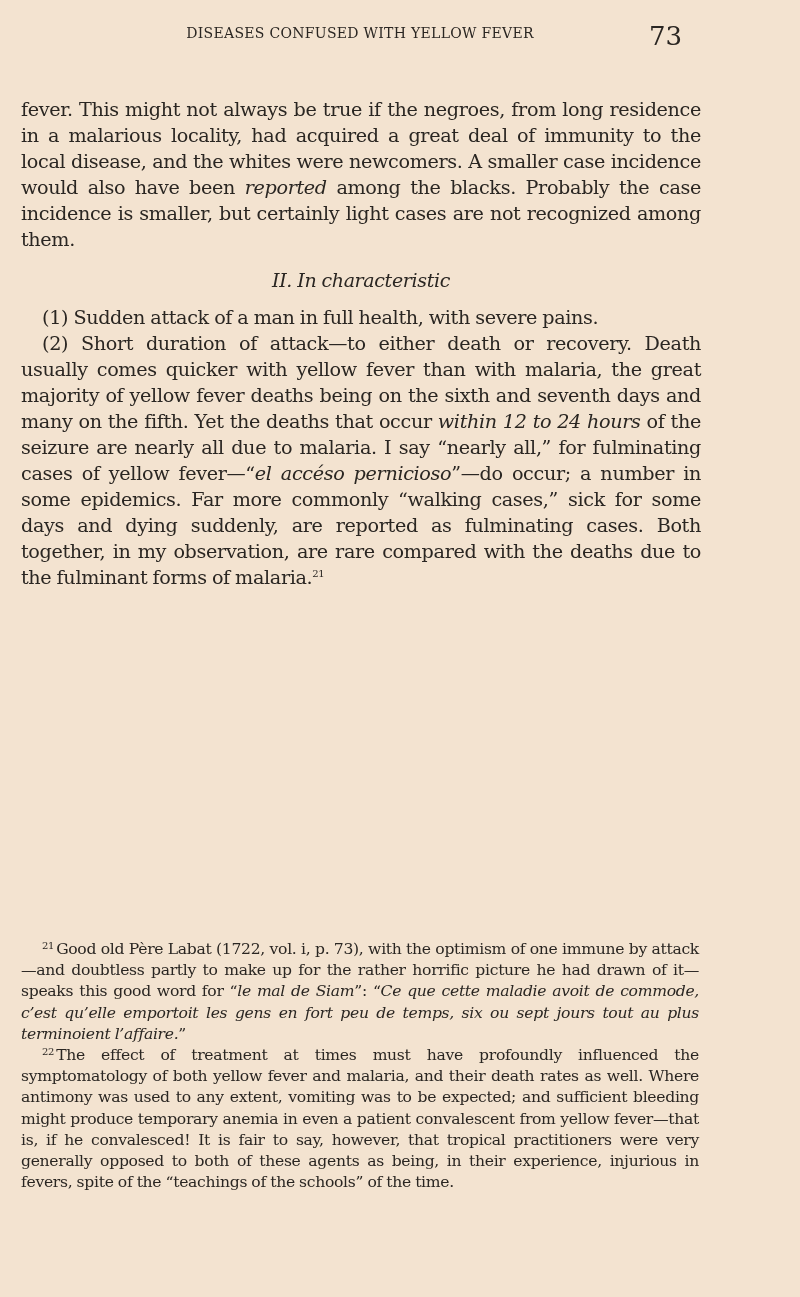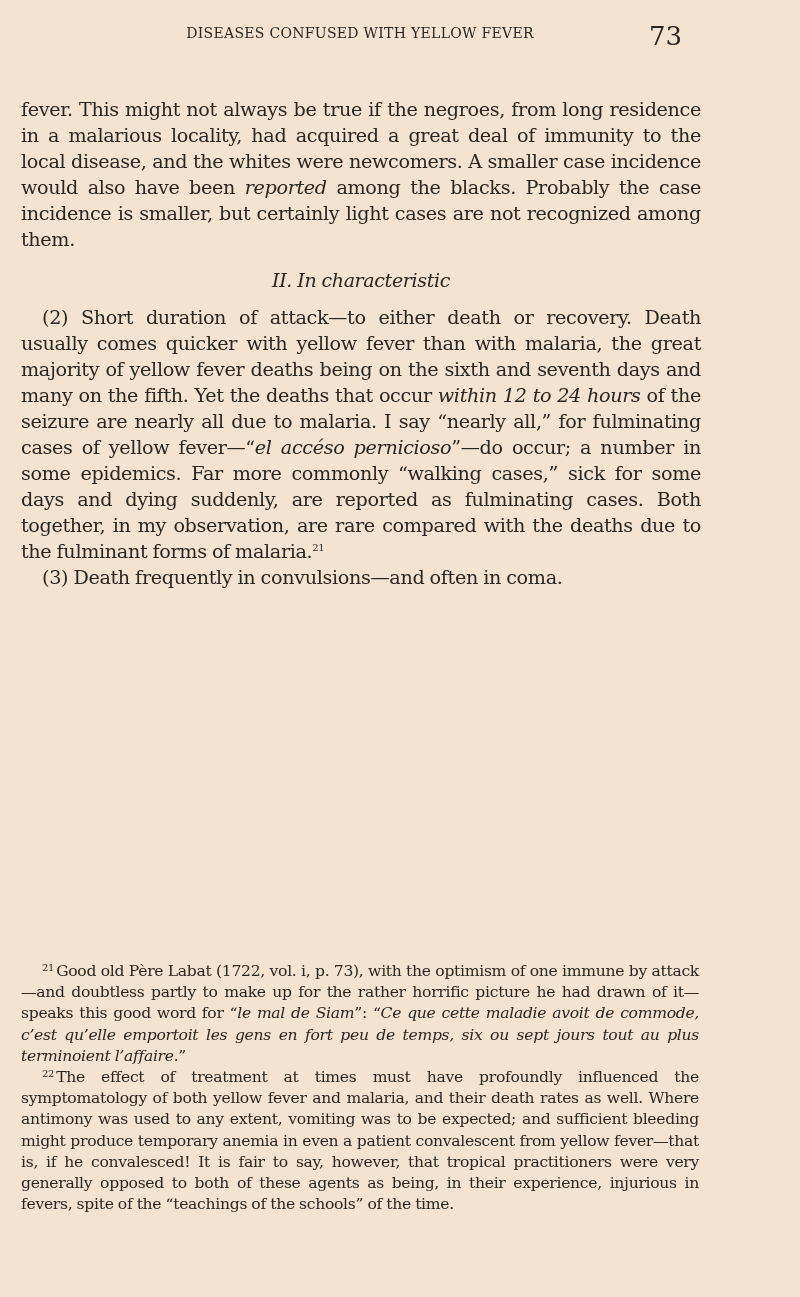--- a/index.html
+++ b/index.html
@@ -29,41 +29,41 @@
     letter-spacing: -0.35px; word-spacing: -0.5px;
   }
   .body-text p { margin: 0; }
   .indent { text-indent: 21px; }
   .section-heading {
     text-align: center; font-style: italic; margin: 14px 0 12px 0 !important;
     font-size: 19px;
   }
   sup { font-size: 10px; vertical-align: 7px; line-height: 0; }
   .footnotes {
-    position: absolute; top: 961px; left: 0; width: 678px;
+    position: absolute; top: 939px; left: 0; width: 678px;
     font-size: 15.6px; line-height: 21.2px; text-align: justify;
     letter-spacing: -0.3px; word-spacing: -0.4px;
   }
   .footnotes p { margin: 0; text-indent: 21px; }
   .fn-mark { font-size: 10px; vertical-align: 5px; line-height: 0; margin-right: 2px; }
   em { }
 </style>
 </head>
 <body>
 
 <div class="page">
   <div class="running-head">
     <span class="running-title">DISEASES CONFUSED WITH YELLOW FEVER</span>
     <span class="page-number">73</span>
   </div>
 
   <div class="body-text">
     <p><span>fever. This might not always be true if the negroes, from long residence in a malarious locality, had acquired a great deal of immunity to the local disease, and the whites were newcomers. A smaller case incidence would also have been </span><em>reported</em><span> among the blacks. Probably the case incidence is smaller, but certainly light cases are not recognized among them.</span></p>
     <p class="section-heading">II. In characteristic</p>
+    <p class="indent">(1) Sudden attack of a man in full health, with severe pains.</p>
     <p class="indent"><span>(2) Short duration of attack—to either death or recovery. Death usually comes quicker with yellow fever than with malaria, the great majority of yellow fever deaths being on the sixth and seventh days and many on the fifth. Yet the deaths that occur </span><em>within 12 to 24 hours</em><span> of the seizure are nearly all due to malaria. I say “nearly all,” for fulminating cases of yellow fever—“</span><em>el accéso pernicioso</em><span>”—do occur; a number in some epidemics. Far more commonly “walking cases,” sick for some days and dying suddenly, are reported as fulminating cases. Both together, in my observation, are rare compared with the deaths due to the fulminant forms of malaria.</span><sup>21</sup></p>
-    <p class="indent">(3) Death frequently in convulsions—and often in coma.</p>
   </div>
 
   <div class="footnotes">
     <p><span class="fn-mark">21</span><span>Good old Père Labat (1722, vol. i, p. 73), with the optimism of one immune by attack—and doubtless partly to make up for the rather horrific picture he had drawn of it—speaks this good word for “</span><em>le mal de Siam</em><span>”: “</span><em>Ce que cette maladie avoit de commode, c’est qu’elle emportoit les gens en fort peu de temps, six ou sept jours tout au plus terminoient l’affaire.</em><span>”</span></p>
     <p><span class="fn-mark">22</span><span>The effect of treatment at times must have profoundly influenced the symptomatology of both yellow fever and malaria, and their death rates as well. Where antimony was used to any extent, vomiting was to be expected; and sufficient bleeding might produce temporary anemia in even a patient convalescent from yellow fever—that is, if he convalesced! It is fair to say, however, that tropical practitioners were very generally opposed to both of these agents as being, in their experience, injurious in fevers, spite of the “teachings of the schools” of the time.</span></p>
   </div>
 </div>
 
 </body></html>

